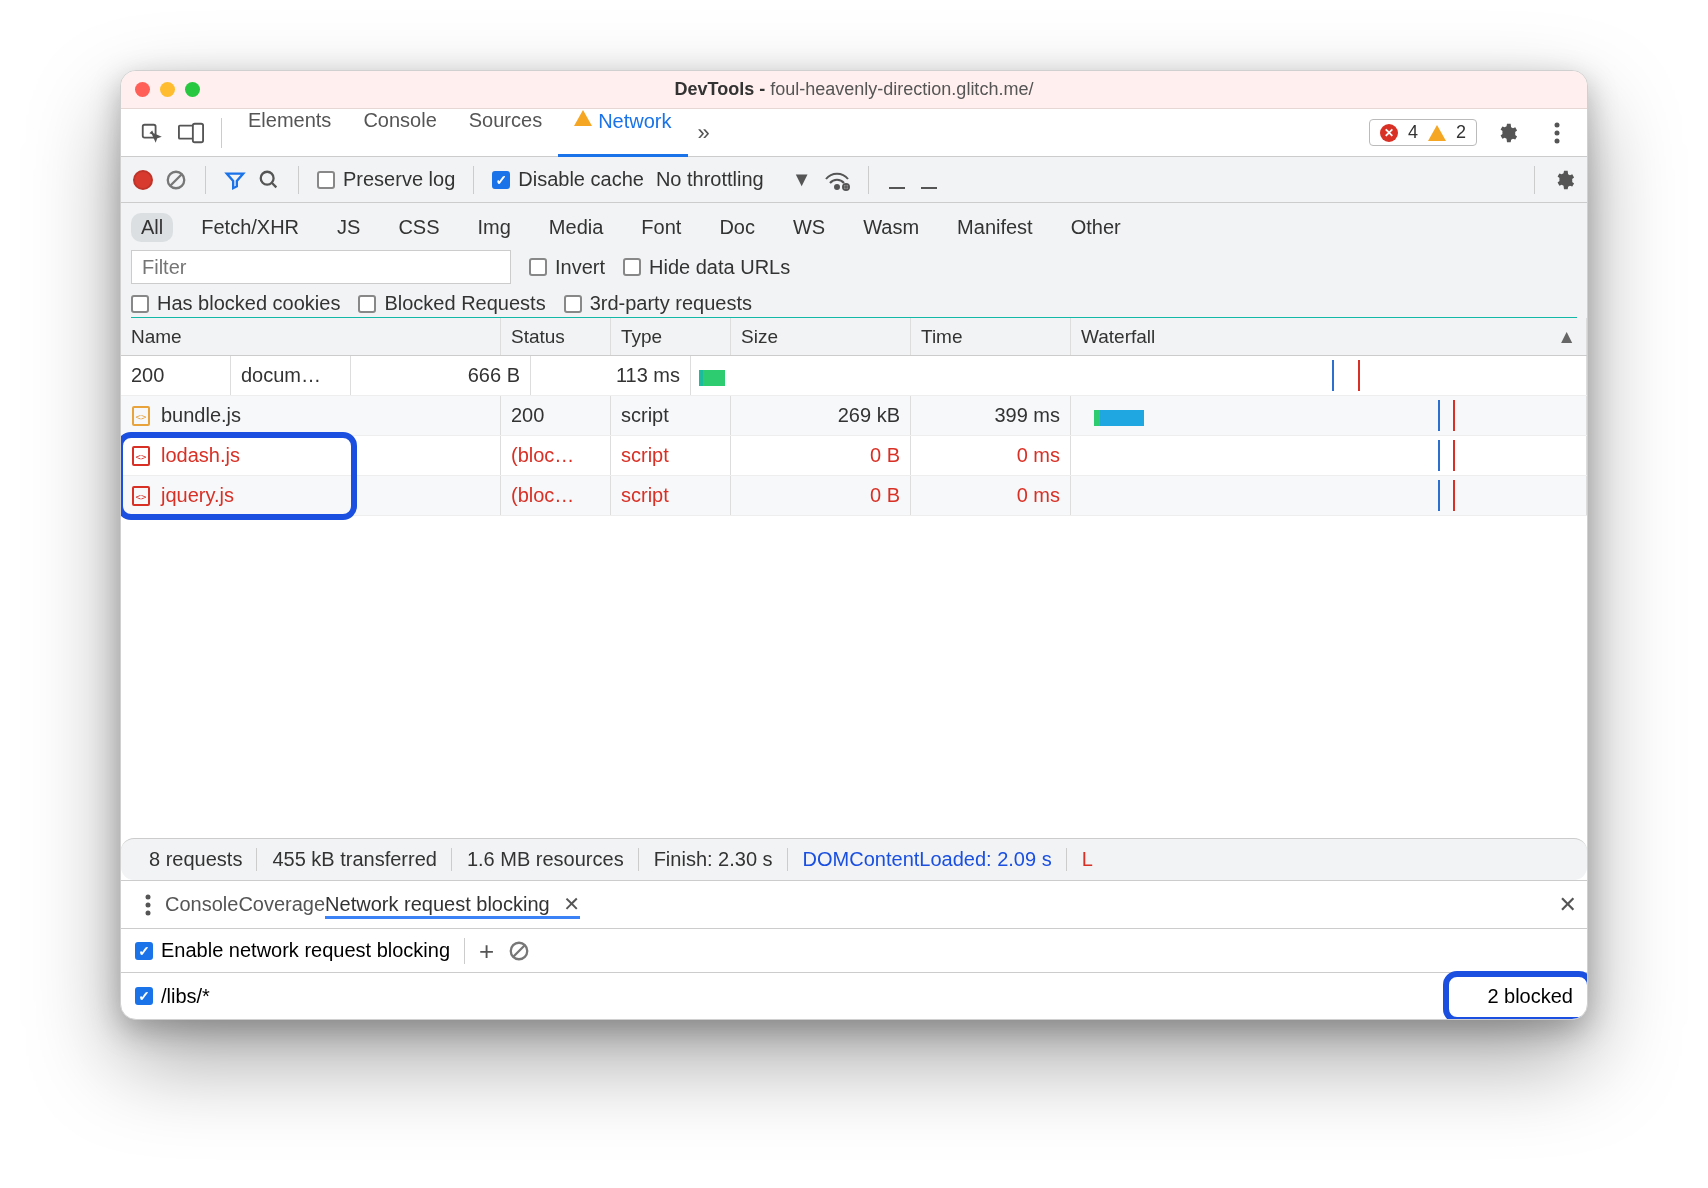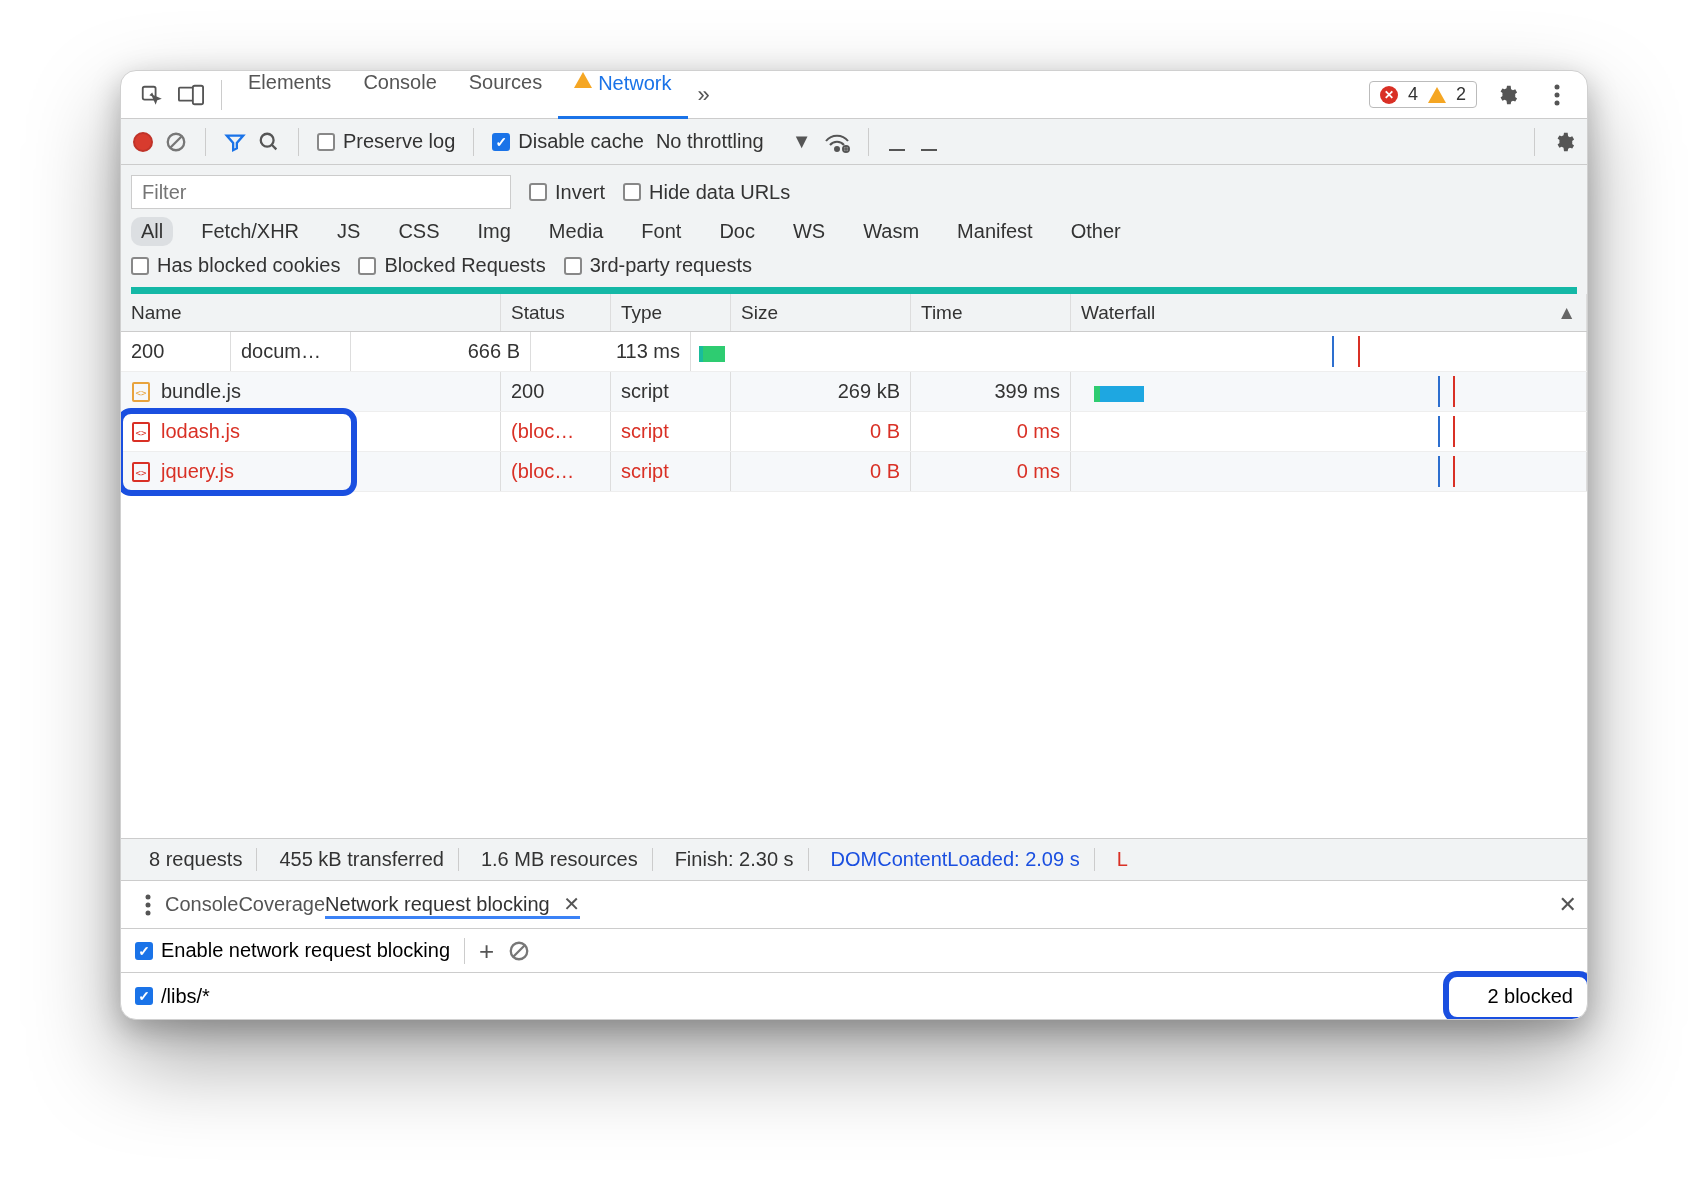--- a/index.html
+++ b/index.html
@@ -37,41 +37,41 @@
   .chk.checked { background:#1a73e8; border-color:#1a73e8; }
   .chk.checked::after { content:"✓"; color:#fff; font-size:14px; font-weight:700; line-height:1;}
   .label { display:flex; align-items:center; gap:8px; }
   .toolbar .spacer { flex:1; }
   
   .filterrow { background:#f1f3f4; padding: 6px 10px 0 10px; font-size:20px; color:#333; border-bottom: none;}
   .filterinput { width: 380px; height: 34px; background:#fff; border:1px solid #ccc; padding: 4px 10px; font-size:20px; color:#888;}
   .filterrow .row { display:flex; align-items:center; gap: 18px; flex-wrap: wrap; padding: 4px 0;}
   .pill { padding: 3px 10px; border-radius: 10px; cursor:pointer;}
   .pill.active { background:#dcdfe2; }
-  .filterrow .row2 { border-bottom: 7px solid #14b8a6; padding-bottom: 10px;}
+  .filterrow .row2 { border-bottom: 1px solid #14b8a6; padding-bottom: 2px;}
   
   .table { flex:1; display:flex; flex-direction:column; font-size:20px; color:#333; overflow:hidden; min-height: 0;}
   .thead, .trow { display:flex; align-items:stretch; }
   .thead { background:#f1f3f4; border-bottom:1px solid #ccc; height: 38px; font-size: 19px; color:#333;}
   .th, .td { padding: 6px 10px; border-right:1px solid #ddd; display:flex; align-items:center; overflow:hidden; white-space:nowrap; text-overflow:ellipsis;}
   .c-name{ width: 380px;} .c-status{ width: 110px;} .c-type{width:120px;} .c-size{width:180px; justify-content:flex-end;} .c-time{width:160px; justify-content:flex-end;} .c-wf{flex:1; position:relative;}
   .trow { height: 40px; border-bottom: 1px solid #eee;}
   .trow:nth-child(odd){ background:#fff;} .trow:nth-child(even){background:#f6f8fa;}
   .trow.blocked { color:#d93025;}
   .fileicon { width:20px; height:22px; margin-right:10px; flex-shrink:0; display:inline-block;}
   .sorticon { margin-left:auto; color:#666;}
   .wfcanvas { position:absolute; inset: 4px 8px; }
   .wfbar { position:absolute; top: 10px; height: 16px; }
   .wf1 { left: 0%; width: 3%; background:#2ecc71; border-left: 4px solid #1abc9c;}
   .wf2 { left: 3%; width: 10%; background:#1ea7e1; border-left: 6px solid #2ecc71;}
   .wfline { position:absolute; top:0; bottom:0; width:2px; background:#2d6fcf;}
   
   .hl { position:absolute; border: 6px solid #1a4fe0; border-radius: 14px; pointer-events:none;}
   
-  .summary { height: 42px; background:#f1f3f4; border-top:1px solid #ccc; display:flex; align-items:center; font-size:20px; padding: 0 14px; gap: 8px; color:#333; overflow:hidden;}
+  .summary { height: 42px; background:#f1f3f4; border-top:1px solid #ccc; display:flex; align-items:center; font-size:20px; padding: 0 14px; gap: 1px; color:#333; overflow:hidden;border-radius:13px;}
   .summary span { padding: 0 14px; border-right: 1px solid #ccc; white-space:nowrap;}
   .summary .dcl { color:#1a4fe0;}
   .summary .load { color:#d93025;}
   .summary span:last-child{border-right:none;}
   
   .drawer { border-top: 1px solid #ccc; display:flex; flex-direction:column;}
   .drawer-tabs { height: 48px; display:flex; align-items:center; padding: 0 10px; font-size:20px; color:#555; border-bottom:1px solid #ccc;}
   .drawer-tabs .tab.active { color:#333; border-bottom:3px solid #3b82f6; margin-bottom:-1px;}
   .drawer-tabs .iconbtn { width: 34px; display:flex; justify-content:center;}
   .drawer-tabs .closex { margin-left:auto; font-size:22px; color:#555;}
@@ -79,20 +79,30 @@
   .drawer-pattern { height: 46px; display:flex; align-items:center; padding: 0 14px; font-size:20px; justify-content:space-between;}
   svg { display:block; }
   .chevmore { font-size: 22px; color:#555; padding: 0 10px;}
 </style>
 </head>
 <body>
 
 <div class="canvas">
   <div class="window">
 
+    <div class="titlebar">
+      <div class="traffic">
+        <div class="dot red"></div>
+        <div class="dot yellow"></div>
+        <div class="dot green"></div>
+      </div>
+      <div class="title">
+        <span>DevTools - </span><span class="light">foul-heavenly-direction.glitch.me/</span>
+      </div>
+    </div>
 
     <div class="tabs">
       <div class="iconbtn">
         <svg width="22" height="22" viewBox="0 0 24 24" fill="none" stroke="#555" stroke-width="2">
             <rect x="3" y="3" width="14" height="14" rx="2"></rect>
             <path d="M12 12 l9 4 -3 1 -1 3 -4 -9z" fill="#555"></path>
           </svg>
       </div>
       <div class="iconbtn">
         <svg width="26" height="22" viewBox="0 0 28 22" fill="none" stroke="#555" stroke-width="2">
@@ -194,45 +204,45 @@
       <div class="spacer"></div>
       <div class="sep"></div>
       <div>
         <svg width="22" height="22" viewBox="0 0 24 24" fill="#555">
             <path d="M12 8a4 4 0 100 8 4 4 0 000-8zm9 4a7 7 0 00-.1-1.2l2.1-1.6-2-3.4-2.5 1a7 7 0 00-2-1.2L16 2h-4l-.5 2.6a7 7 0 00-2 1.2l-2.5-1-2 3.4 2.1 1.6A7 7 0 007 12c0 .4 0 .8.1 1.2L5 14.8l2 3.4 2.5-1c.6.5 1.3.9 2 1.2L12 22h4l.5-2.6c.7-.3 1.4-.7 2-1.2l2.5 1 2-3.4-2.1-1.6c.1-.4.1-.8.1-1.2z"></path>
           </svg>
       </div>
     </div>
 
     <div class="filterrow">
-      <div class="row">
-        <input class="filterinput" placeholder="Filter" style="">
-        <div class="label">
-            <span class="chk"></span>
-            <span>Invert</span>
-          </div>
-        <div class="label">
-            <span class="chk"></span>
-            <span>Hide data URLs</span>
-          </div>
-      </div>
       <div class="row" id="type-pills">
           <div class="pill active">All</div>
           <div class="pill">Fetch/XHR</div>
           <div class="pill">JS</div>
           <div class="pill">CSS</div>
           <div class="pill">Img</div>
           <div class="pill">Media</div>
           <div class="pill">Font</div>
           <div class="pill">Doc</div>
           <div class="pill">WS</div>
           <div class="pill">Wasm</div>
           <div class="pill">Manifest</div>
           <div class="pill">Other</div>
         </div>
+      <div class="row">
+        <input class="filterinput" placeholder="Filter" style="">
+        <div class="label">
+            <span class="chk"></span>
+            <span>Invert</span>
+          </div>
+        <div class="label">
+            <span class="chk"></span>
+            <span>Hide data URLs</span>
+          </div>
+      </div>
       <div class="row row2">
         <div class="label">
             <span class="chk"></span>
             <span>Has blocked cookies</span>
           </div>
         <div class="label">
             <span class="chk"></span>
             <span>Blocked Requests</span>
           </div>
         <div class="label">

